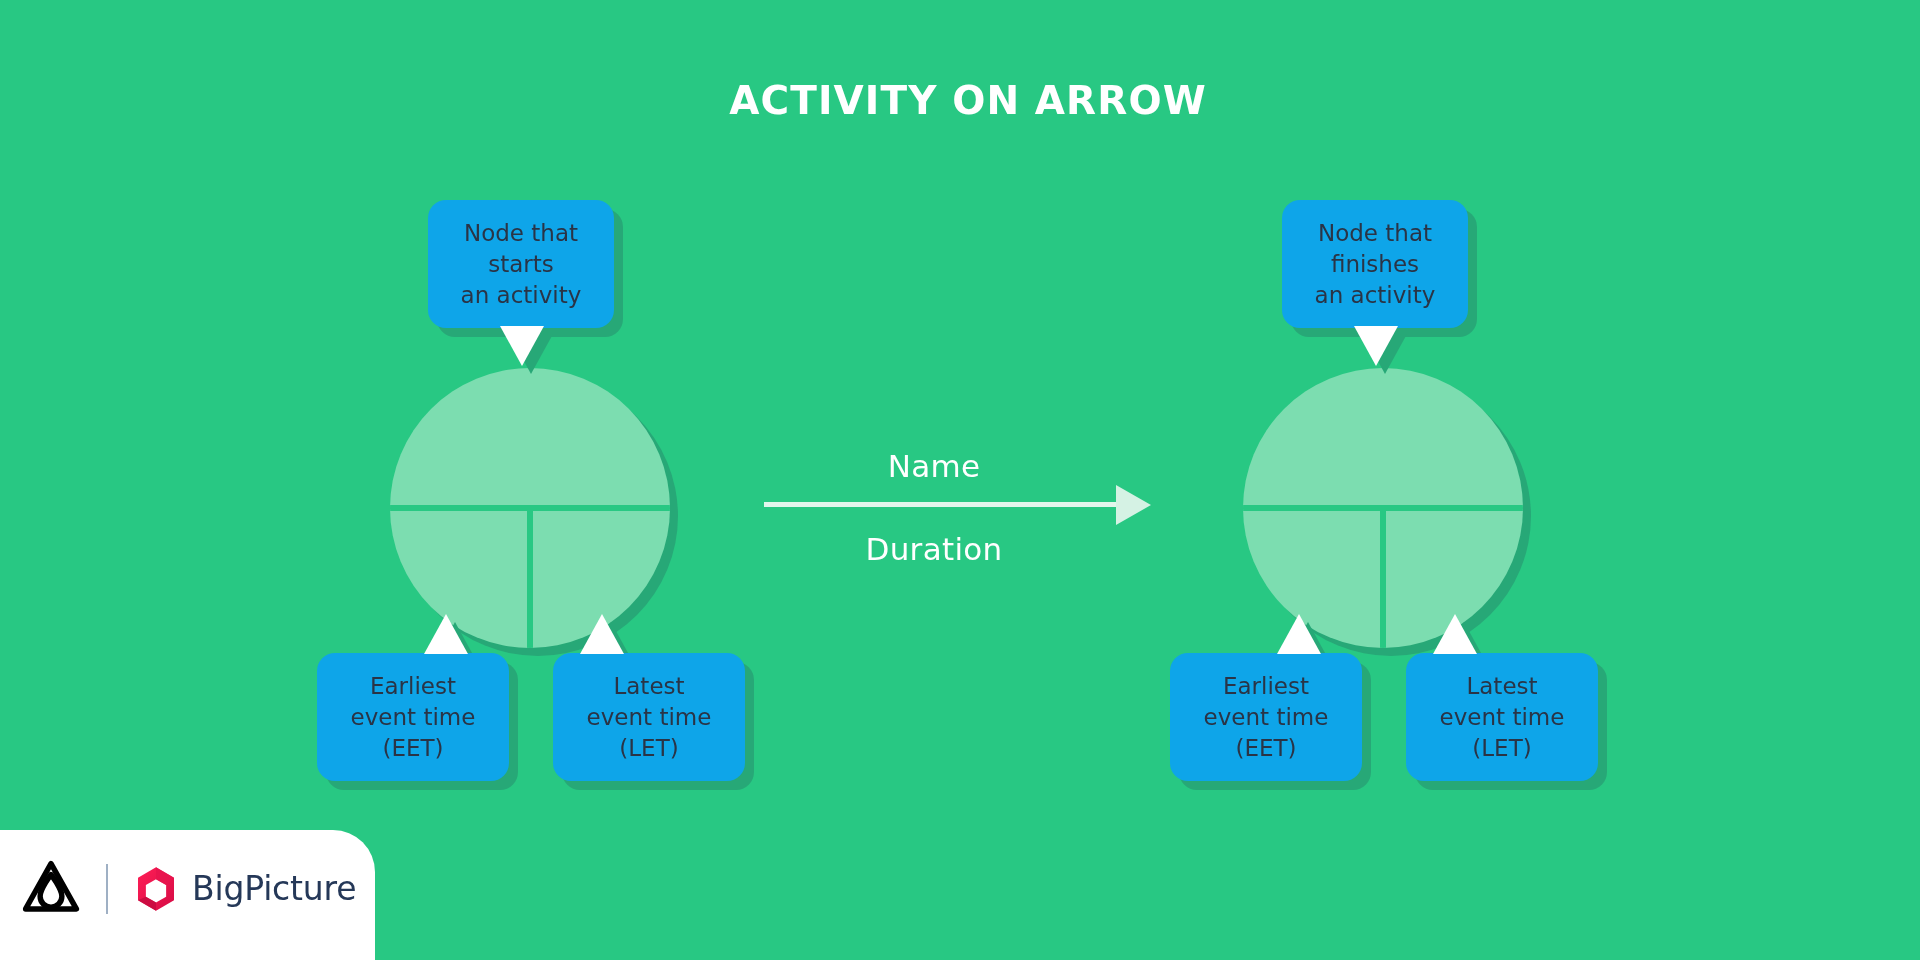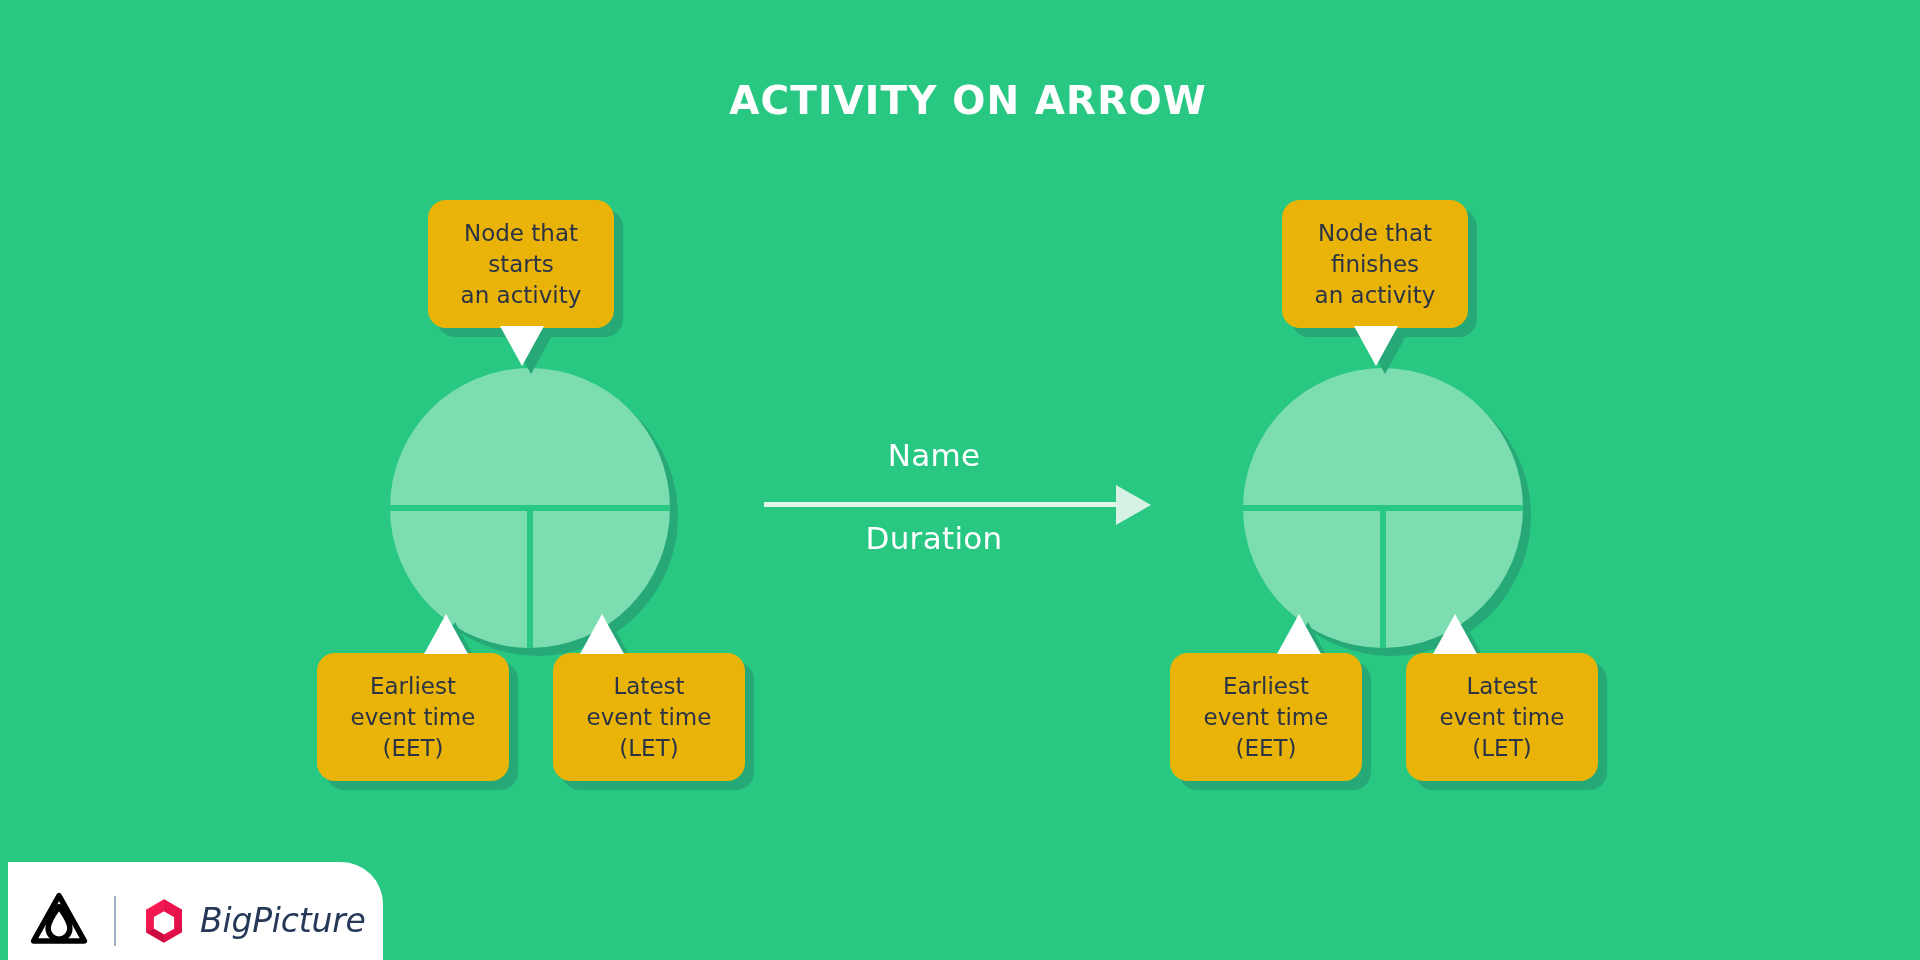--- a/index.html
+++ b/index.html
@@ -111,20 +111,21 @@
   }
   .arrow-label {
     position: absolute;
     width: 400px;
     text-align: center;
     color: #ffffff;
     font-size: 31px;
     font-weight: 400;
     letter-spacing: 0.3px;
     line-height: 38px;
+    margin-top: 11px;
   }
   #arrow-label-name     { top: -4px; left: -30px; }
   #arrow-label-duration { top: 79px; left: -30px; }
 
   
   .callout {
     position: absolute;
   }
   .callout-shadow {
     position: absolute;
@@ -135,21 +136,21 @@
     border-radius: 18px;
     background: #27A877;
   }
   .callout-box {
     position: absolute;
     left: 0;
     top: 0;
     width: 100%;
     height: 100%;
     border-radius: 18px;
-    background: #eab308;
+    background: #0ea5e9;
     display: flex;
     align-items: center;
     justify-content: center;
   }
   .callout-text {
     color: #2A3446;
     font-size: 23px;
     line-height: 31px;
     text-align: center;
     white-space: pre-line;
@@ -186,27 +187,26 @@
   #callout-start-node  { left: 428px;  top: 200px; width: 186px; height: 128px; }
   #callout-finish-node { left: 1282px; top: 200px; width: 186px; height: 128px; }
   #callout-eet-left    { left: 317px;  top: 653px; width: 192px; height: 128px; }
   #callout-let-left    { left: 553px;  top: 653px; width: 192px; height: 128px; }
   #callout-eet-right   { left: 1170px; top: 653px; width: 192px; height: 128px; }
   #callout-let-right   { left: 1406px; top: 653px; width: 192px; height: 128px; }
 
   
   #brand-panel {
     position: absolute;
-    left: 8px;
+    left: 0;
     bottom: 0;
     width: 375px;
-    height: 98px;
+    height: 130px;
     background: #ffffff;
     border-top-right-radius: 42px;
-    font-style: italic;
   }
   #brand-inner {
     position: absolute;
     left: 22px;
     top: 28px;
     display: flex;
     align-items: center;
     gap: 0px;
     height: 62px;
   }

